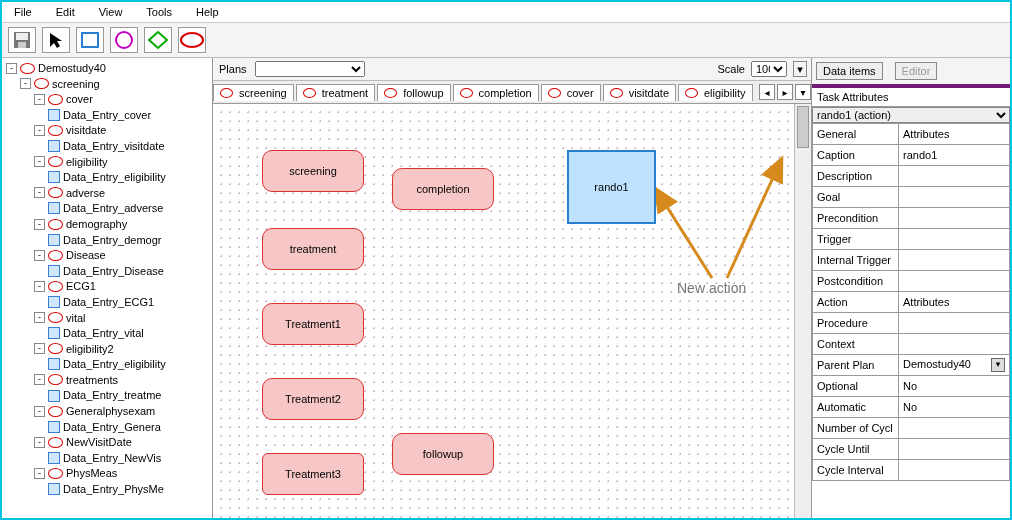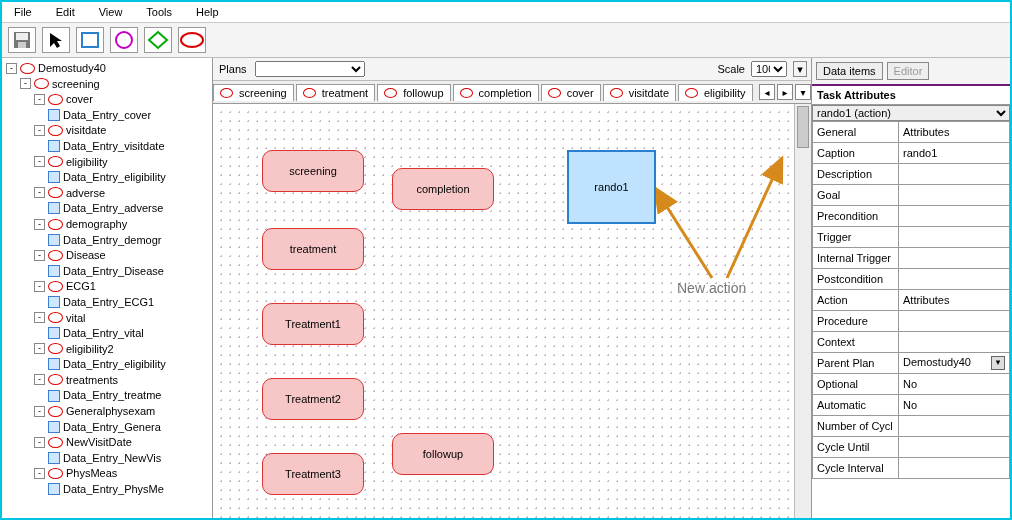--- a/index.html
+++ b/index.html
@@ -33,24 +33,24 @@
 .canvas-wrap{flex:1;position:relative;overflow:hidden}
 .canvas{position:absolute;inset:0;margin:4px;background:#fff;overflow:hidden}
 .dots{position:absolute;inset:0;background-image:radial-gradient(#c9b7c9 1px,transparent 1px);background-size:9px 9px}
 .node{position:absolute;border:1.5px solid #d33;background:#f7c7c7;border-radius:10px;display:flex;align-items:center;justify-content:center;font-size:11px}
 .node.blue{border:2px solid #2a7fcf;background:#bfe3ff;border-radius:0}
 .annot{position:absolute;font-weight:normal;font-size:14px;color:#777}
 .arrow{position:absolute;pointer-events:none}
 .vscroll{position:absolute;right:0;top:0;bottom:0;width:16px;background:#eee;border-left:1px solid #bbb}
 .vscroll .thumb{position:absolute;left:2px;right:2px;top:2px;height:40px;background:#ccc;border:1px solid #999}
 .right{width:198px;display:flex;flex-direction:column;overflow:hidden}
-.right .rtop{display:flex;gap:4px;padding:4px;border-bottom:2px solid #701a75;background:#f4f4f4}
+.right .rtop{display:flex;gap:12px;padding:4px;border-bottom:4px solid #701a75;background:#f4f4f4}
 .rbtn{border:1px solid #888;background:#eee;padding:2px 6px;font:inherit}
 .rbtn.dis{color:#999}
-.panelhdr{font-weight:bold;padding:3px 5px;border-bottom:1px solid #999;background:#fff}
+.panelhdr{font-weight:normal;padding:3px 5px;border-bottom:1px solid #999;background:#fff}
 .right select.full{width:100%;font:inherit;border:1px solid #888}
 .proptbl{border-collapse:collapse;width:100%;table-layout:fixed}
 .proptbl td{border:1px solid #999;padding:2px 4px;height:16px;font-size:11px;overflow:hidden;white-space:nowrap}
 .proptbl col.c1{width:86px}
 .dd{display:inline-block;float:right;width:12px;height:12px;border:1px solid #666;background:#ddd;font-size:9px;line-height:10px;text-align:center}
 </style>
 </head>
 <body>
 
 <div class="app">
@@ -203,21 +203,21 @@
               </defs>
             <line x1="495" y1="170" x2="438" y2="80" stroke="#d68a1b" stroke-width="3" marker-end="url(#ah)"></line>
             <line x1="510" y1="170" x2="565" y2="50" stroke="#d68a1b" stroke-width="3" marker-end="url(#ah)"></line>
           </svg>
           <div class="annot" style="left:460px;top:172px">New action</div>
         <div class="node" style="left: 45px; top: 42px; width: 100px; height: 40px;">screening</div>
             <div class="node" style="left: 175px; top: 60px; width: 100px; height: 40px;">completion</div>
             <div class="node" style="left: 45px; top: 120px; width: 100px; height: 40px;">treatment</div>
             <div class="node" style="left: 45px; top: 195px; width: 100px; height: 40px;">Treatment1</div>
             <div class="node" style="left: 45px; top: 270px; width: 100px; height: 40px;">Treatment2</div>
-            <div class="node" style="left: 45px; top: 345px; width: 100px; height: 40px;">Treatment3</div>
+            <div class="node" style="left: 45px; top: 345px; width: 100px; height: 40px; border-radius: 6px;">Treatment3</div>
             <div class="node" style="left: 175px; top: 325px; width: 100px; height: 40px;">followup</div>
             <div class="node blue" style="left: 350px; top: 42px; width: 85px; height: 70px;">rando1</div>
           </div>
         <div class="vscroll">
             <div class="thumb"></div>
           </div>
       </div>
     </div>
 
     <div class="right">

